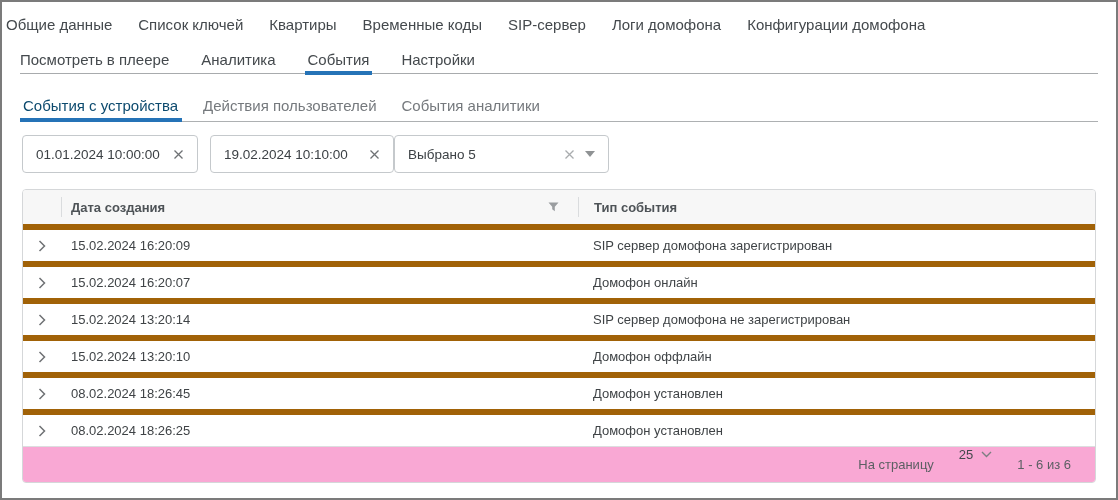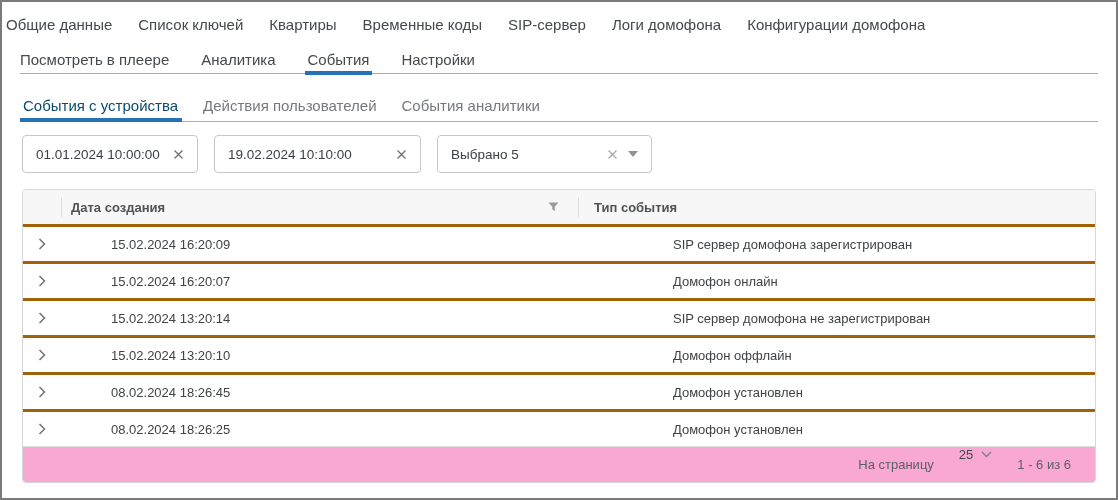--- a/index.html
+++ b/index.html
@@ -35,50 +35,50 @@
     align-items:flex-end; padding:0 3px;
   }
   .tabbar.subtabs .tab { height:32px; color:#75797d; }
   .tabbar.subtabs .tab.active { color:#0c4a6e;text-align:center; }
   .tabbar.subtabs .tab.active::after {
     content:""; position:absolute; left:-3px; right:-4px; bottom:-1px;
     height:4px; background:#2573b7;
   }
 
   
-  .filters { display:flex; gap:16px; margin:13px 20px 16px 20px; }
+  .filters { display:flex; margin:13px 20px 16px 20px; }
   .filter-box {
     height:38px; border:1px solid #c5c9cc; border-radius:4px;
     display:flex; align-items:center; padding:0 11px 0 13px;
     font-size:13.5px; color:#3c4145; background:#fff;
   }
   .filter-box .value { flex:1; white-space:nowrap; }
   .filter-box.w1 { width:176px; }
-  .filter-box.w2 { width:207px; }
+  .filter-box.w2 { width:184px;margin-left:12px; }
   .filter-box.w3 { width:215px; }
   .icon-btn {
     background:none; border:none; padding:2px; margin:0;
     display:flex; align-items:center; cursor:pointer;
   }
 
   
   .table-card {
     margin:0 20px; border:1px solid #d5d7d9; border-radius:4px;
     overflow:hidden; background:#fff;
   }
   .thead, .trow, .tfoot { display:grid; grid-template-columns:38px 517px 1fr; align-items:center; }
   .thead { height:34px; background:#f7f7f7; }
   .thead .hcell {
     display:flex; align-items:center; height:20px;
     font-size:13px; font-weight:bold; color:#4e5357;
   }
   .thead .h-date { border-left:1px solid #dadcde; padding-left:9px; justify-content:space-between; }
   .thead .h-date .funnel { margin-right:17px; }
   .thead .h-type { border-left:1px solid #dadcde; padding-left:15px; }
-  .trow { height:37px; border-top:3px solid #a16207; font-size:13px; color:#3f4346;gap:40px; }
+  .trow { height:37px; border-top:6px solid #a16207; font-size:13px; color:#3f4346; }
   .trow .c-expand { display:flex; justify-content:center; align-items:center; }
   .trow .c-date { padding-left:10px; }
   .trow .c-type { padding-left:15px; }
   .tfoot {
     display:flex; height:36px; border-top:1px solid #dcdedf; background:#f9a8d4;
     align-items:center; justify-content:flex-end; gap:22px;
     padding-right:24px; font-size:13px; color:#5b5f63;
   }
   .per-page {
     display:inline-flex; align-items:center; gap:8px;

